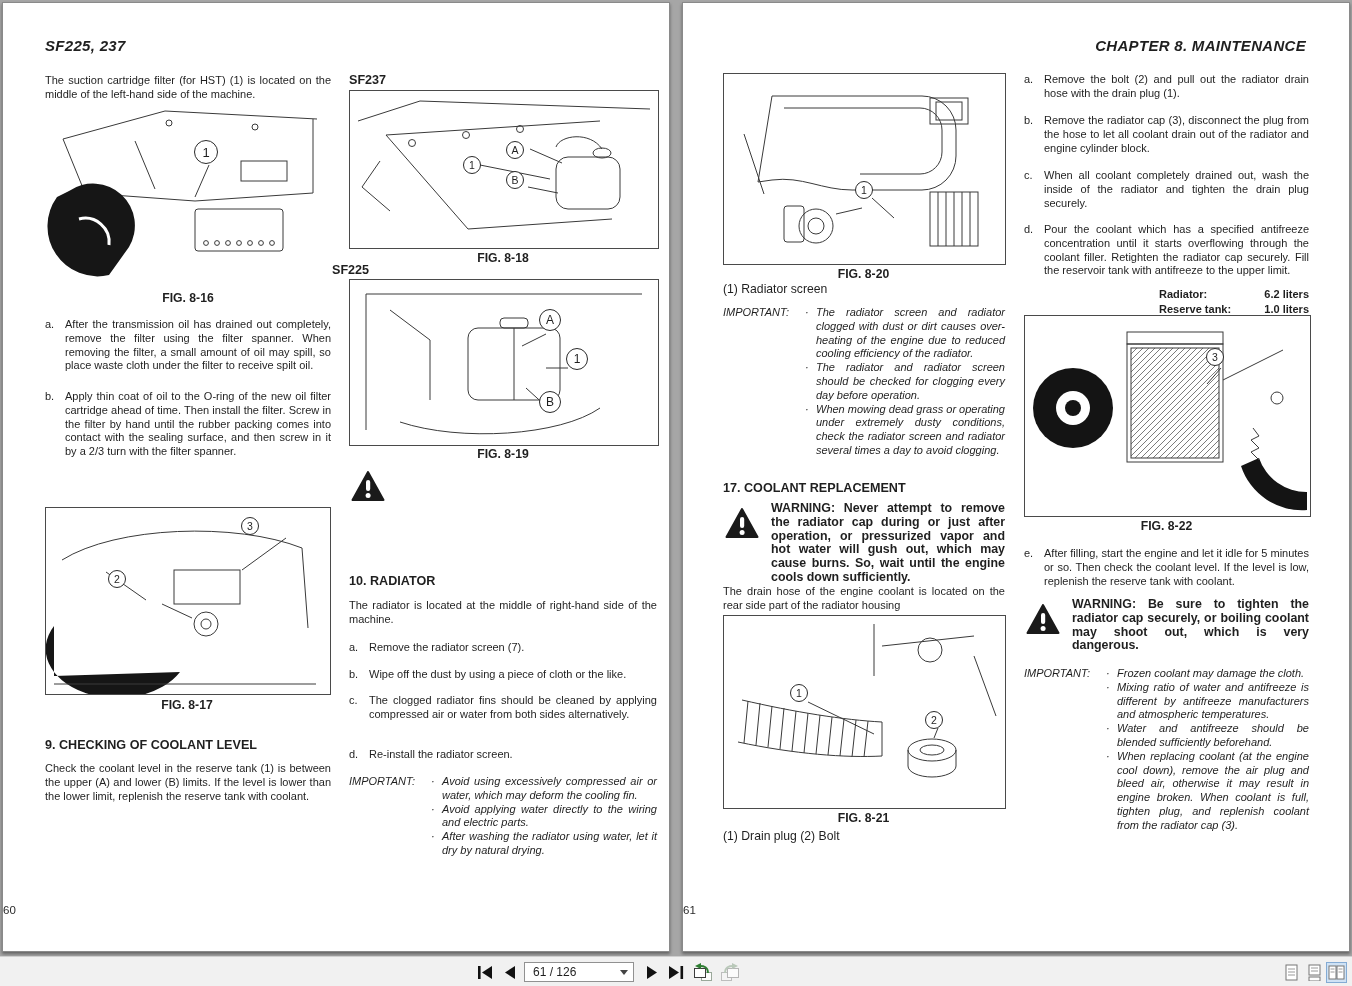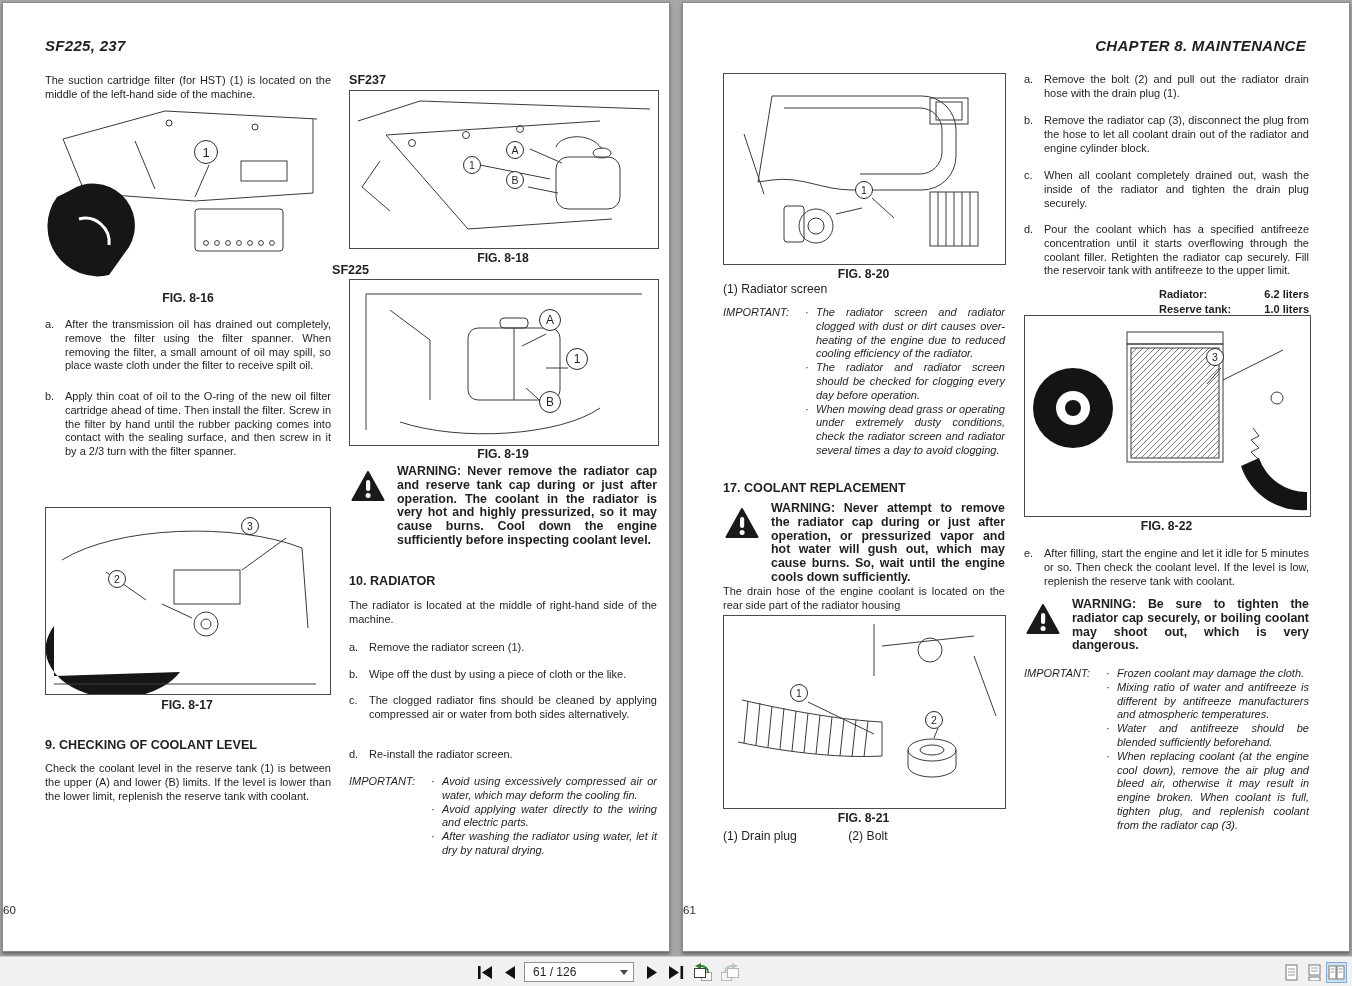--- a/index.html
+++ b/index.html
@@ -178,28 +178,27 @@
   <div class="figcap" style="left:346px;top:444px;width:308px">FIG. 8-19</div>
 
   <div class="warn" style="left:346px;top:462px;width:308px">
     <span class="wicon">
       <svg width="34" height="31" viewBox="0 0 34 31">
           <path d="M17 1 L32.5 29 L1.5 29 Z" fill="#1a1a1a" stroke="#1a1a1a" stroke-width="2" stroke-linejoin="round"></path>
           <rect x="15" y="9" width="4.2" height="11" rx="2.1" fill="#fff"></rect>
           <circle cx="17.1" cy="24.5" r="2.5" fill="#fff"></circle>
         </svg>
     </span>
-    <div class="wtxt">WARNING: Never remove the radiator cap and reserve tank cap during or just after operation. The coolant in the radiator is very hot and highly pressurized, so it may cause burns. Cool down the engine sufficiently before inspecting coolant level.</div>
   </div>
 
   <div class="abs sechd" style="left:346px;top:571px">10. RADIATOR</div>
   <div class="abs t" style="left:346px;top:596px;width:308px">The radiator is located at the middle of right-hand side of the machine.</div>
   <div class="abs t hitem" style="left:346px;top:638px;width:308px">
     <span class="lbl">a.</span>
-    <span class="txt">Remove the radiator screen (1).</span>
+    <span class="txt">Remove the radiator screen (7).</span>
   </div>
   <div class="abs t hitem" style="left:346px;top:665px;width:308px">
     <span class="lbl">b.</span>
     <span class="txt">Wipe off the dust by using a piece of cloth or the like.</span>
   </div>
   <div class="abs t hitem" style="left:346px;top:691px;width:308px">
     <span class="lbl">c.</span>
     <span class="txt">The clogged radiator fins should be cleaned by applying compressed air or water from both sides alternatively.</span>
   </div>
   <div class="abs t hitem" style="left:346px;top:745px;width:308px">
@@ -305,21 +304,21 @@
   </div>
   <div class="callout c16" style="left:107px;top:681px">
       <span>1</span>
     </div>
   <div class="callout c16" style="left:242px;top:708px">
       <span>2</span>
     </div>
   <div class="figcap" style="left:40px;top:808px;width:281px">FIG. 8-21</div>
   <div class="abs" style="left:40px;top:826px;font-size:12.2px">
     <span>(1) Drain plug</span>
-    <span style="margin-left:48px">(2) Bolt</span>
+    <span style="">(2) Bolt</span>
   </div>
 
   <div class="abs t hitem" style="left:341px;top:70px;width:285px">
     <span class="lbl">a.</span>
     <span class="txt">Remove the bolt (2) and pull out the radiator drain hose with the drain plug (1).</span>
   </div>
   <div class="abs t hitem" style="left:341px;top:111px;width:285px">
     <span class="lbl">b.</span>
     <span class="txt">Remove the radiator cap (3), disconnect the plug from the hose to let all coolant drain out of the radiator and engine cylinder block.</span>
   </div>

